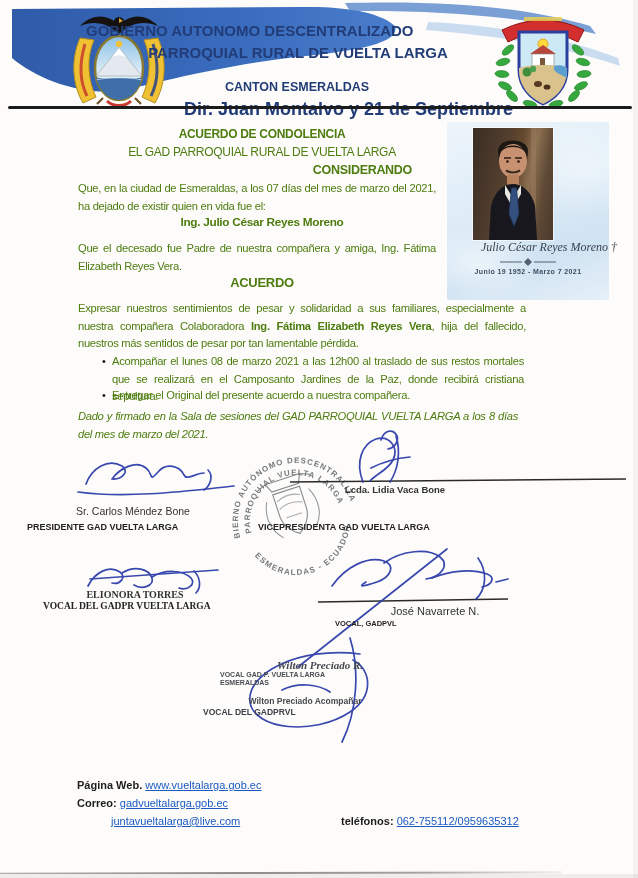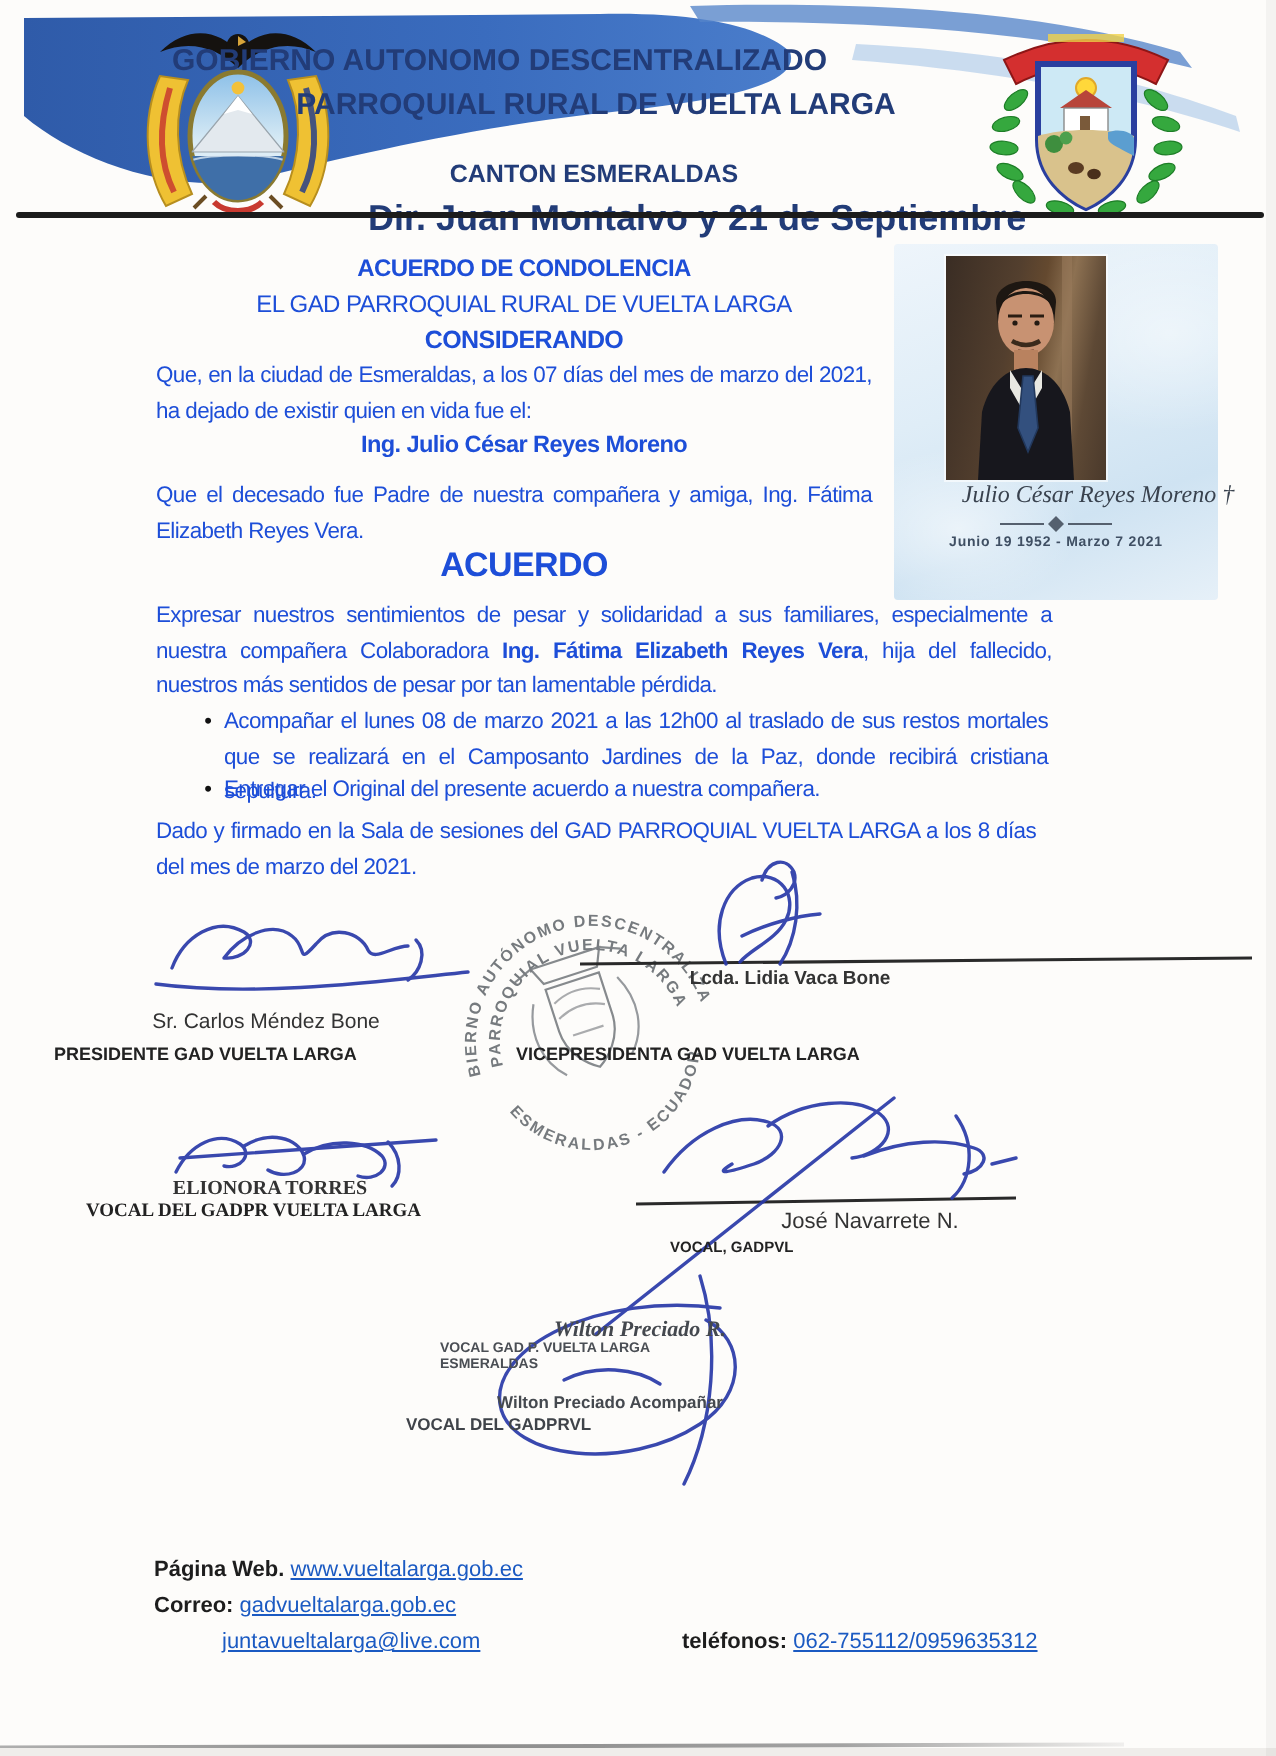--- a/index.html
+++ b/index.html
@@ -3,21 +3,21 @@
 <meta charset="utf-8">
 <style>
   html,body{margin:0;padding:0;background:#e9e7e4;}
   #page{position:relative;width:638px;height:878px;background:#fdfcfa;overflow:hidden;
         font-family:"Liberation Sans",sans-serif;color:#333;}
   .abs{position:absolute;}
   
   .hline{position:absolute;text-align:center;font-weight:bold;color:#223c78;white-space:nowrap;}
   .rule{position:absolute;left:8px;width:624px;height:2.6px;background:#1c1c1c;border-radius:2px;}
   
-  .doc{font-size:11.2px;line-height:17.5px;letter-spacing:-0.3px;color:#1d4ed8;}
+  .doc{font-size:11.2px;line-height:17.5px;letter-spacing:-0.3px;color:#4d7c0f;}
   .just{text-align:justify;}
   .ctr{text-align:center;white-space:nowrap;}
   .b{font-weight:bold;}
   .bullet-row{position:absolute;display:flex;}
   .bullet-dot{width:16px;flex:0 0 16px;font-size:11px;line-height:17.5px;text-align:center;color:#111;}
   
   #memcard{position:absolute;left:447px;top:122px;width:162px;height:178px;
     background:
       radial-gradient(60px 40px at 20% 80%, rgba(255,255,255,.55), rgba(255,255,255,0)),
       radial-gradient(70px 50px at 85% 25%, rgba(255,255,255,.45), rgba(255,255,255,0)),
@@ -132,39 +132,39 @@
 
   <div class="hline" style="left:86px;top:22px;width:300px;font-size:15px;">GOBIERNO AUTONOMO DESCENTRALIZADO</div>
   <div class="hline" style="left:143px;top:44px;width:310px;font-size:15px;">PARROQUIAL RURAL DE VUELTA LARGA</div>
   <div class="hline" style="left:184px;top:63px;width:232px;font-size:18px;margin-top:36px;">Dir. Juan Montalvo y 21 de Septiembre</div>
   <div class="hline" style="left:221px;top:80px;width:152px;font-size:12.5px;text-align:center;">CANTON ESMERALDAS</div>
 
   <div class="rule" style="top:106px"></div>
 
   <div class="abs doc ctr b" style="left:112px;top:126px;width:300px;font-size:12px;">ACUERDO DE CONDOLENCIA</div>
   <div class="abs doc ctr" style="left:112px;top:144px;width:300px;font-size:12px;">EL GAD PARROQUIAL RURAL DE VUELTA LARGA</div>
-  <div class="abs doc ctr b" style="left:112px;top:162px;width:300px;font-size:12.5px;">CONSIDERANDO</div>
+  <div class="abs doc ctr b" style="left:112px;top:162px;width:300px;font-size:12.5px;text-align:right;">CONSIDERANDO</div>
 
   <div class="abs doc just" style="left:78px;top:180px;width:358px;">Que, en la ciudad de Esmeraldas, a los 07 días del mes de marzo del 2021, ha dejado de existir quien en vida fue el:</div>
   <div class="abs doc ctr b" style="left:112px;top:214px;width:300px;font-size:11.8px;">Ing. Julio César Reyes Moreno</div>
   <div class="abs doc just" style="left:78px;top:240px;width:358px;">Que el decesado fue Padre de nuestra compañera y amiga, Ing. Fátima Elizabeth Reyes Vera.</div>
-  <div class="abs doc ctr b" style="left:112px;top:274px;width:300px;font-size:17px;">ACUERDO</div>
+  <div class="abs doc ctr b" style="left:112px;top:274px;width:300px;font-size:13px;">ACUERDO</div>
 
   <div class="abs doc just" style="left:78px;top:300px;width:448px;"><span>Expresar nuestros sentimientos de pesar y solidaridad a sus familiares, especialmente a nuestra compañera Colaboradora </span><b>Ing. Fátima Elizabeth Reyes Vera</b><span>, hija del fallecido, nuestros más sentidos de pesar por tan lamentable pérdida.</span></div>
 
   <div class="bullet-row" style="left:96px;top:353px;width:428px;">
     <div class="bullet-dot">•</div>
     <div class="doc just" style="flex:1">Acompañar el lunes 08 de marzo 2021 a las 12h00 al traslado de sus restos mortales que se realizará en el Camposanto Jardines de la Paz, donde recibirá cristiana sepultura.</div>
   </div>
   <div class="bullet-row" style="left:96px;top:387px;width:428px;">
     <div class="bullet-dot">•</div>
     <div class="doc" style="flex:1">Entregar el Original del presente acuerdo a nuestra compañera.</div>
   </div>
 
-  <div class="abs doc just" style="left:78px;top:408px;width:440px;">Dado y firmado en la Sala de sesiones del GAD PARROQUIAL VUELTA LARGA a los  8 días del mes de marzo del 2021.</div>
+  <div class="abs doc just" style="left:78px;top:408px;width:440px;font-style:italic;">Dado y firmado en la Sala de sesiones del GAD PARROQUIAL VUELTA LARGA a los  8 días del mes de marzo del 2021.</div>
 
   <div id="memcard">
     <div id="portrait">
       <svg width="80" height="112" viewBox="0 0 80 112" style="filter:blur(.3px)">
         <rect x="58" y="0" width="5" height="112" fill="#9a7c5c" opacity=".55"></rect>
         <path d="M25,23 C25,9 55,9 55,23 L54,34 L26,34 Z" fill="#1d1712"></path>
         <ellipse cx="40" cy="33" rx="14" ry="17" fill="#c89272"></ellipse>
         <path d="M26,28 C28,16 52,16 54,28 L52,22 C46,16 34,16 28,22 Z" fill="#1d1712"></path>
         <path d="M31,30 h7 M42,30 h7" stroke="#2a1d12" stroke-width="1.6"></path>
         <circle cx="34.5" cy="33.5" r="1.3" fill="#241a12"></circle>

